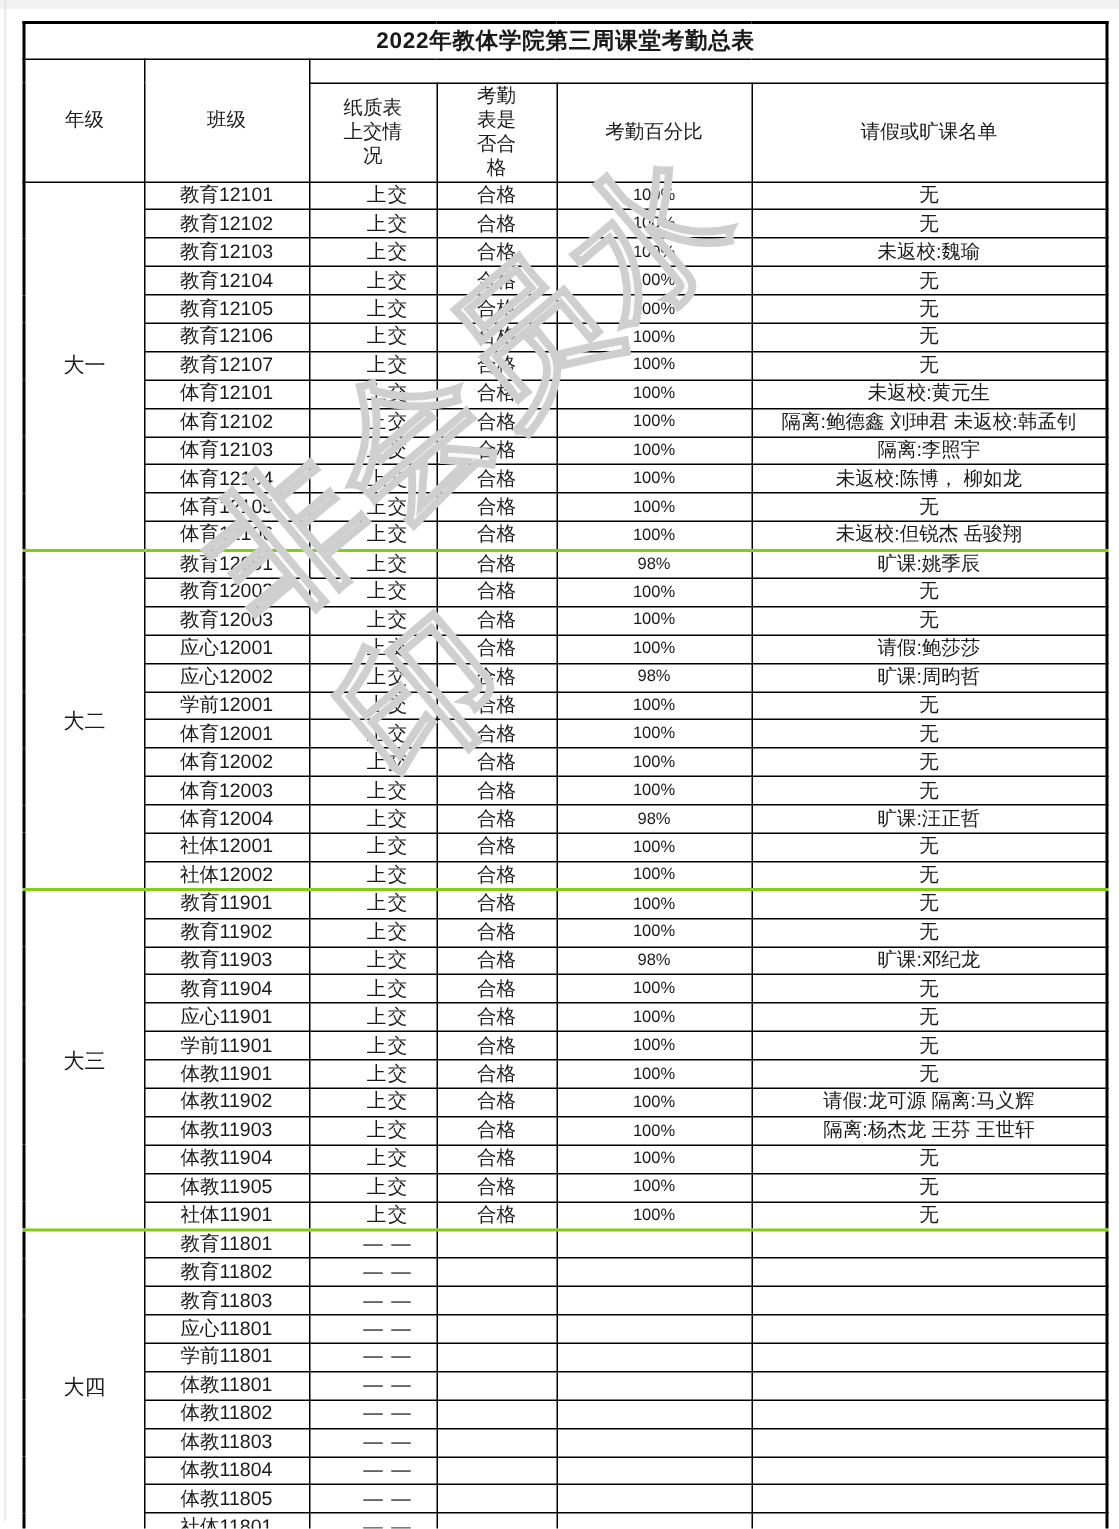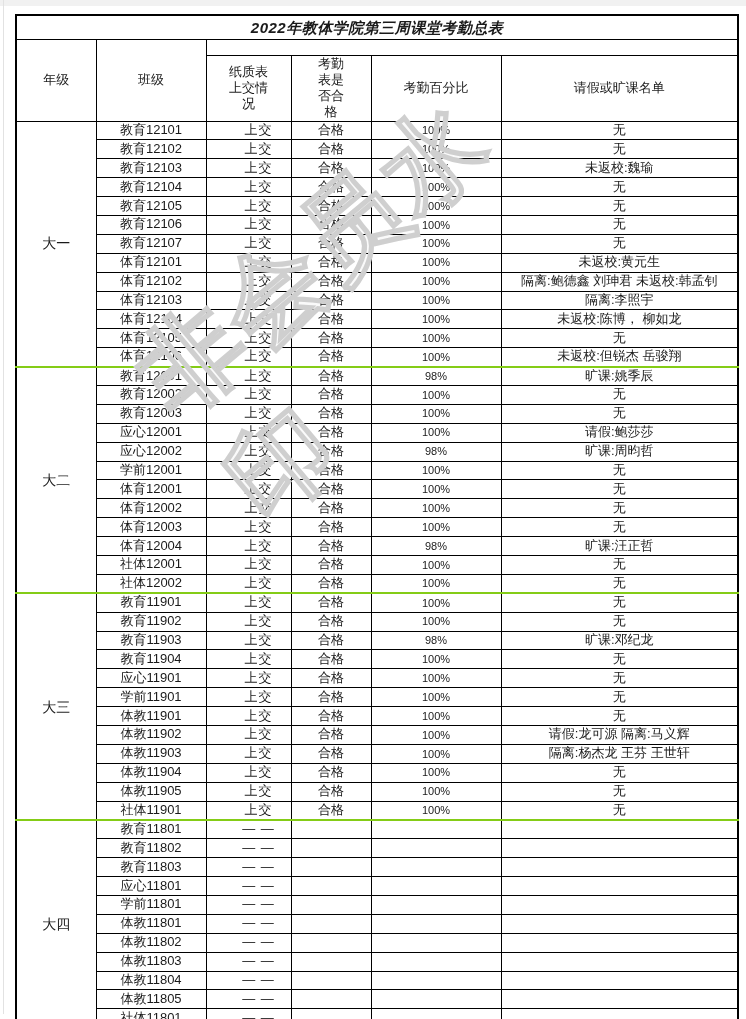--- a/index.html
+++ b/index.html
@@ -4,21 +4,21 @@
 <style>
   html,body{margin:0;padding:0;background:#ffffff;width:746px;height:1019px;position:relative;
     font-family:"Liberation Sans","DejaVu Sans",sans-serif;color:#1a1a1a;}
   .edge-h{position:absolute;left:0;top:0;width:746px;height:6px;background:#f1f1f1;}
   .edge-v{position:absolute;left:3px;top:0;width:1px;height:1014px;background:#e2e2e2;}
 
   table.sheet{position:absolute;left:15px;top:14px;width:722px;border-collapse:collapse;
     table-layout:fixed;border:2px solid #000;background:transparent;}
   .sheet th,.sheet td{border:1px solid #000;padding:0 4px;text-align:center;vertical-align:middle;
     font-weight:normal;font-size:13px;line-height:1.15;overflow:hidden;white-space:nowrap;}
-  tr.title-row{height:24px;font-style:italic;}
+  tr.title-row{height:24px;}
   tr.title-row th{font-size:15px;font-weight:bold;letter-spacing:0.5px;}
   tr.hdr-strip{height:16px;padding-left:20px;}
   tr.hdr-labels{height:36px;}
   th.col-paper,th.col-qualified{white-space:normal;padding:0 21px;line-height:1.25;}
   tbody tr.data-row{height:18.9px;}
   tbody tr.section-start td{border-top:2px solid #84cc16;}
   td.grade-cell{font-size:14px;margin-top:44px;}
   td.percent-cell{font-size:11px;margin-top:32px;}
   td.paper-status-cell{letter-spacing:1px;padding-left:24px;}
   td.absence-cell{padding:0 2px;}

